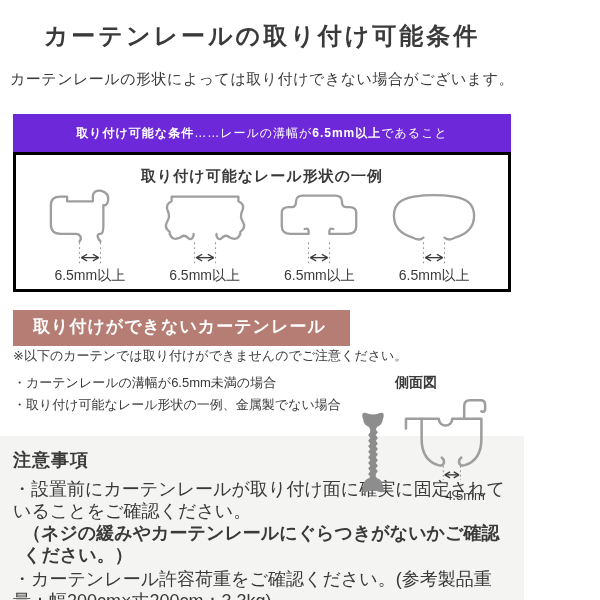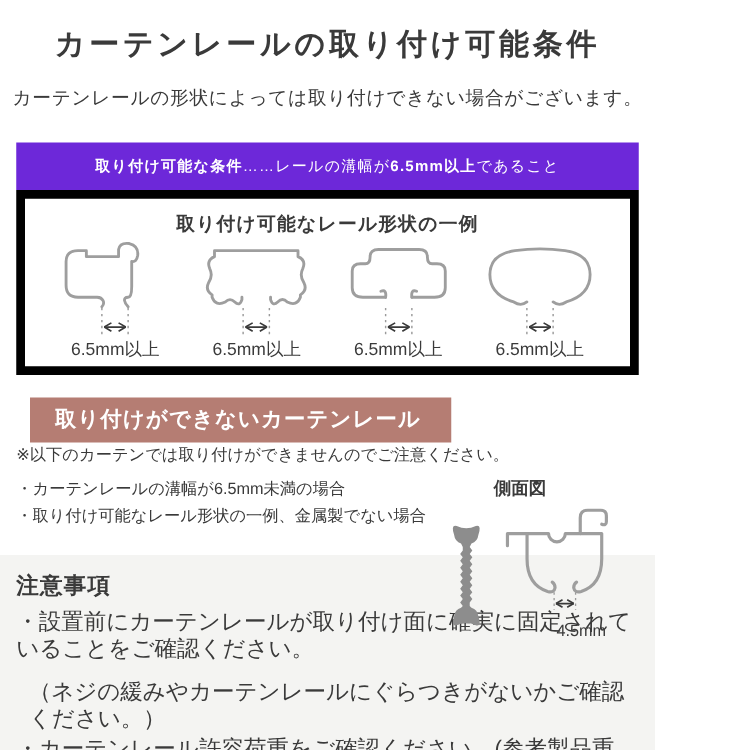--- a/index.html
+++ b/index.html
@@ -18,51 +18,51 @@
     margin-top:16px; text-align:center;
     font-size:15px; line-height:22px; letter-spacing:0.5px;
   }
 
   .dark-banner {
     margin:24px 13px 0 13px; background:#6d28d9; color:#ffffff;
     text-align:center; padding:8px 4px; font-size:12px; line-height:22px; letter-spacing:1px;
   }
   .dark-banner .bold { font-weight:bold; }
 
-  .example-box { margin:0 13px; border:7px solid #000000; padding-bottom:2px; }
+  .example-box { margin:0 13px; border:3px solid #000000; padding-bottom:2px; }
   .box-heading { margin-top:10px; text-align:center; font-size:15px; font-weight:bold; line-height:22px; letter-spacing:1px; }
   .rails-row { display:flex; justify-content:space-evenly; align-items:flex-end; padding:0 14px; }
   .rail { display:flex; flex-direction:column; align-items:center; }
   .rail svg { display:block; }
   .rail-label { font-size:14px; line-height:16px; margin-top:-4px; padding-bottom:4px; }
 
   .pink-banner {
-    margin:18px 0 0 24px; display:inline-block; align-self:flex-start;
+    margin:18px 0 0 13px; display:inline-block; align-self:flex-start;
     background:#b57d73; color:#ffffff; font-weight:bold;
-    font-size:17px; line-height:22px; padding:7px 24px 7px 20px; letter-spacing:1px;
+    font-size:17px; line-height:22px; padding:7px 24px 7px 20px; letter-spacing:1px;font-family:Liberation Mono, monospace;
   }
 
   .incompatible { position:relative; margin:0 13px; }
   .note-intro { margin-top:0; font-size:13px; line-height:20px; }
   .incompat-list { list-style:none; margin-top:6px; }
   .incompat-list li { font-size:13px; line-height:22px; }
 
   .side-view { position:absolute; top:0px; right:2px; width:160px;margin-top:26px; }
   .sv-label { text-align:center; font-size:14px; font-weight:bold; line-height:20px; padding-right:26px; }
   .sv-diagrams { display:flex; align-items:flex-start; margin-top:2px;justify-content:flex-end; }
   .sv-runner { margin-top:14px; margin-left:4px; }
   .sv-profile { margin-left:8px; position:relative; }
   .sv-dim { width:112px; text-align:center; font-size:13px; line-height:16px; position:relative; left:12px; }
 
   .caution {
     margin-top:20px; flex:1; background:#f4f4f2; padding:14px 13px 10px 13px;
   }
   .caution-title { font-size:18px; font-weight:bold; line-height:20px; letter-spacing:1px; }
   .caution-line { font-size:18px; line-height:22px; margin-top:2px; }
-  .caution-line.indent { padding-left:10px; margin-top:12px; }
+  .caution-line.indent { padding-left:10px; margin-top:0;font-weight:bold; }
   .caution-line.first { margin-top:8px; }
 </style>
 </head>
 <body>
 
 <div class="page">
 
   <h1 class="page-title">カーテンレールの取り付け可能条件</h1>
   <p class="subtitle">カーテンレールの形状によっては取り付けできない場合がございます。</p>
 

